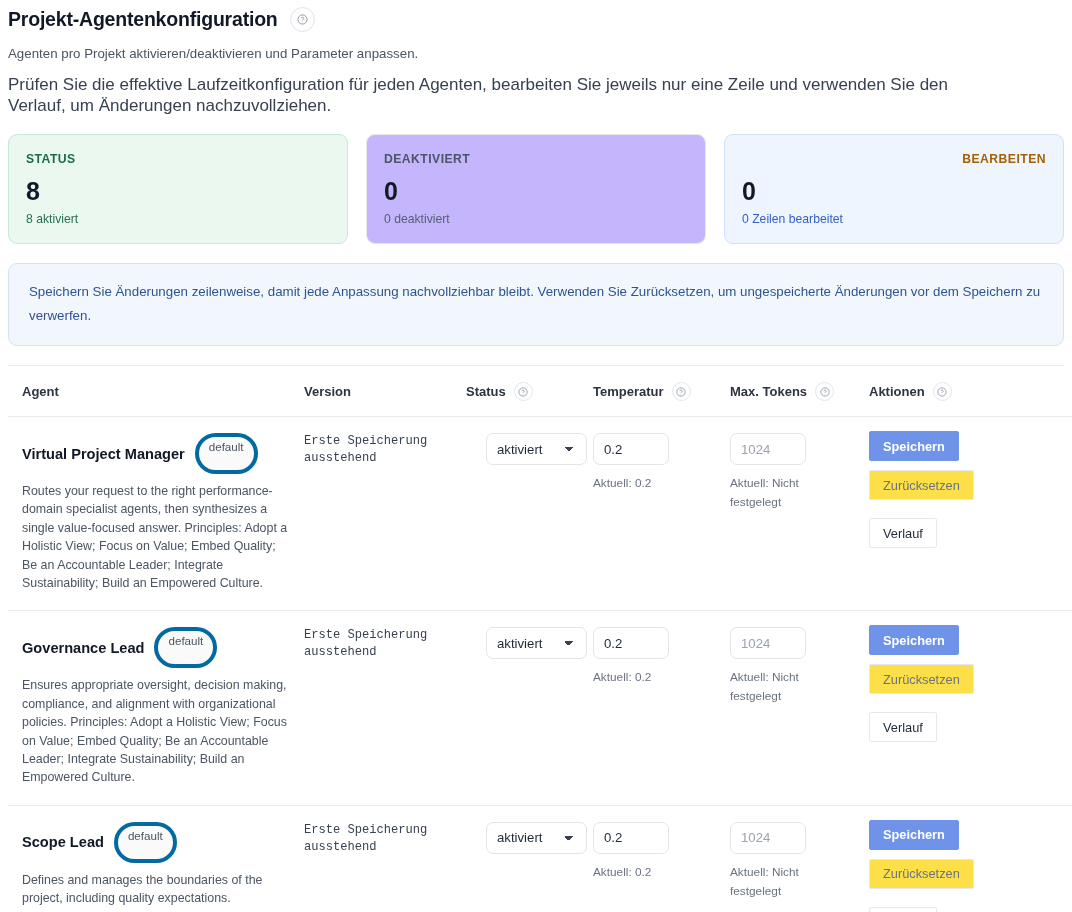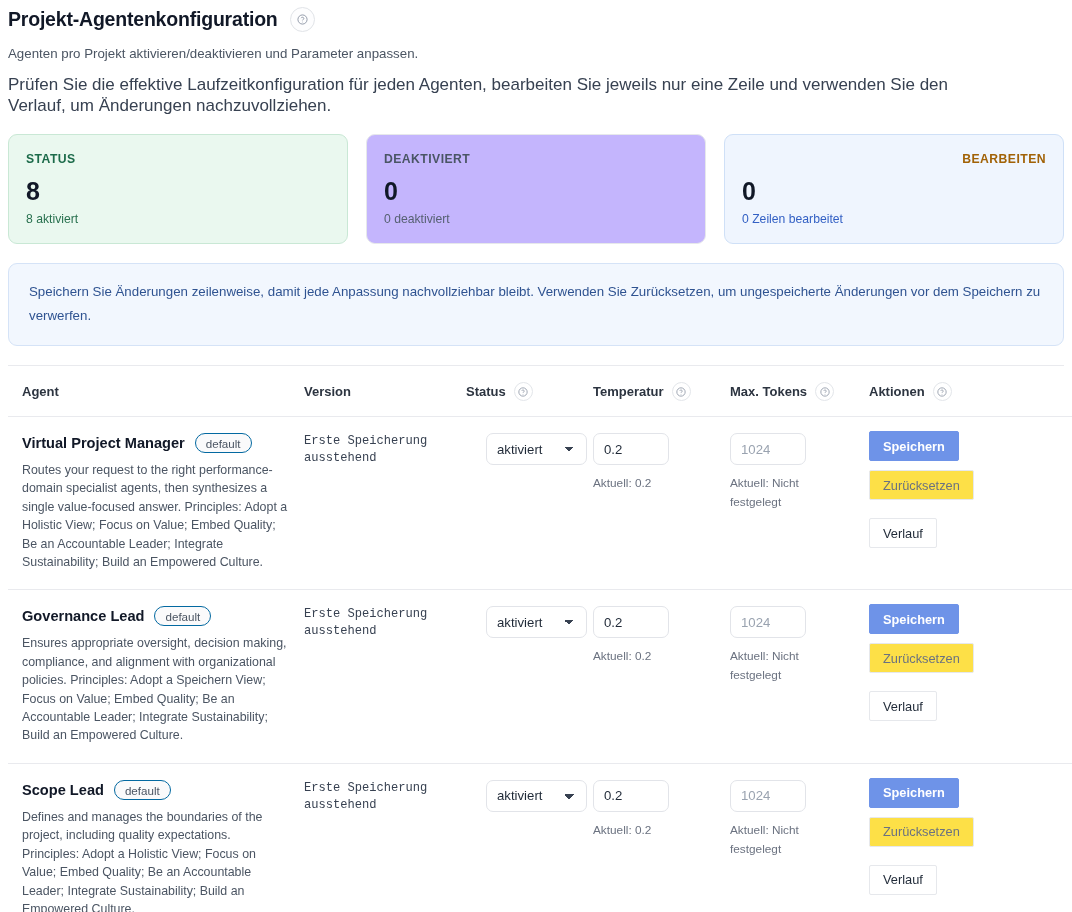--- a/index.html
+++ b/index.html
@@ -171,23 +171,23 @@
     font-size: 14.6px;
     font-weight: bold;
     color: #111827;
     line-height: 20px;
   }
   .badge {
     display: inline-block;
     font-size: 11.6px;
     color: #4b5563;
     background: #fafafb;
-    border: 1px solid #0369a1;
+    border: 4px solid #0369a1;
     border-radius: 999px;
-    padding: 3px 10px 1px 10px;
+    padding: 3px 10px 16px 10px;
     line-height: 14px;
     white-space: nowrap;
   }
   .agent-desc {
     margin-top: 8px;
     font-size: 12.4px;
     line-height: 18.4px;
     color: #4b5563;
   }
 
@@ -411,21 +411,21 @@
                 <button class="btn outline">Verlauf</button>
               </div>
             </td>
           </tr>
           <tr>
             <td>
               <div class="agent-title-row">
                 <span class="agent-name">Governance Lead</span>
                 <span class="badge">default</span>
               </div>
-              <div class="agent-desc">Ensures appropriate oversight, decision making, compliance, and alignment with organizational policies. Principles: Adopt a Speichern View; Focus on Value; Embed Quality; Be an Accountable Leader; Integrate Sustainability; Build an Empowered Culture.</div>
+              <div class="agent-desc">Ensures appropriate oversight, decision making, compliance, and alignment with organizational policies. Principles: Adopt a Holistic View; Focus on Value; Embed Quality; Be an Accountable Leader; Integrate Sustainability; Build an Empowered Culture.</div>
             </td>
             <td class="version-cell">Erste Speicherung ausstehend</td>
             <td><select class="status-select"><option value="aktiviert">aktiviert</option><option value="deaktiviert">deaktiviert</option></select></td>
             <td><input class="num" type="text" value="0.2" style=""><div class="field-hint">Aktuell: 0.2</div></td>
             <td><input class="num" type="text" placeholder="1024" style=""><div class="field-hint">Aktuell: Nicht festgelegt</div></td>
             <td class="actions-cell">
               <div class="actions-grid">
                 <button class="btn primary">Speichern</button>
                 <button class="btn ghost">Zurücksetzen</button>
                 <div class="btn-break"></div>

